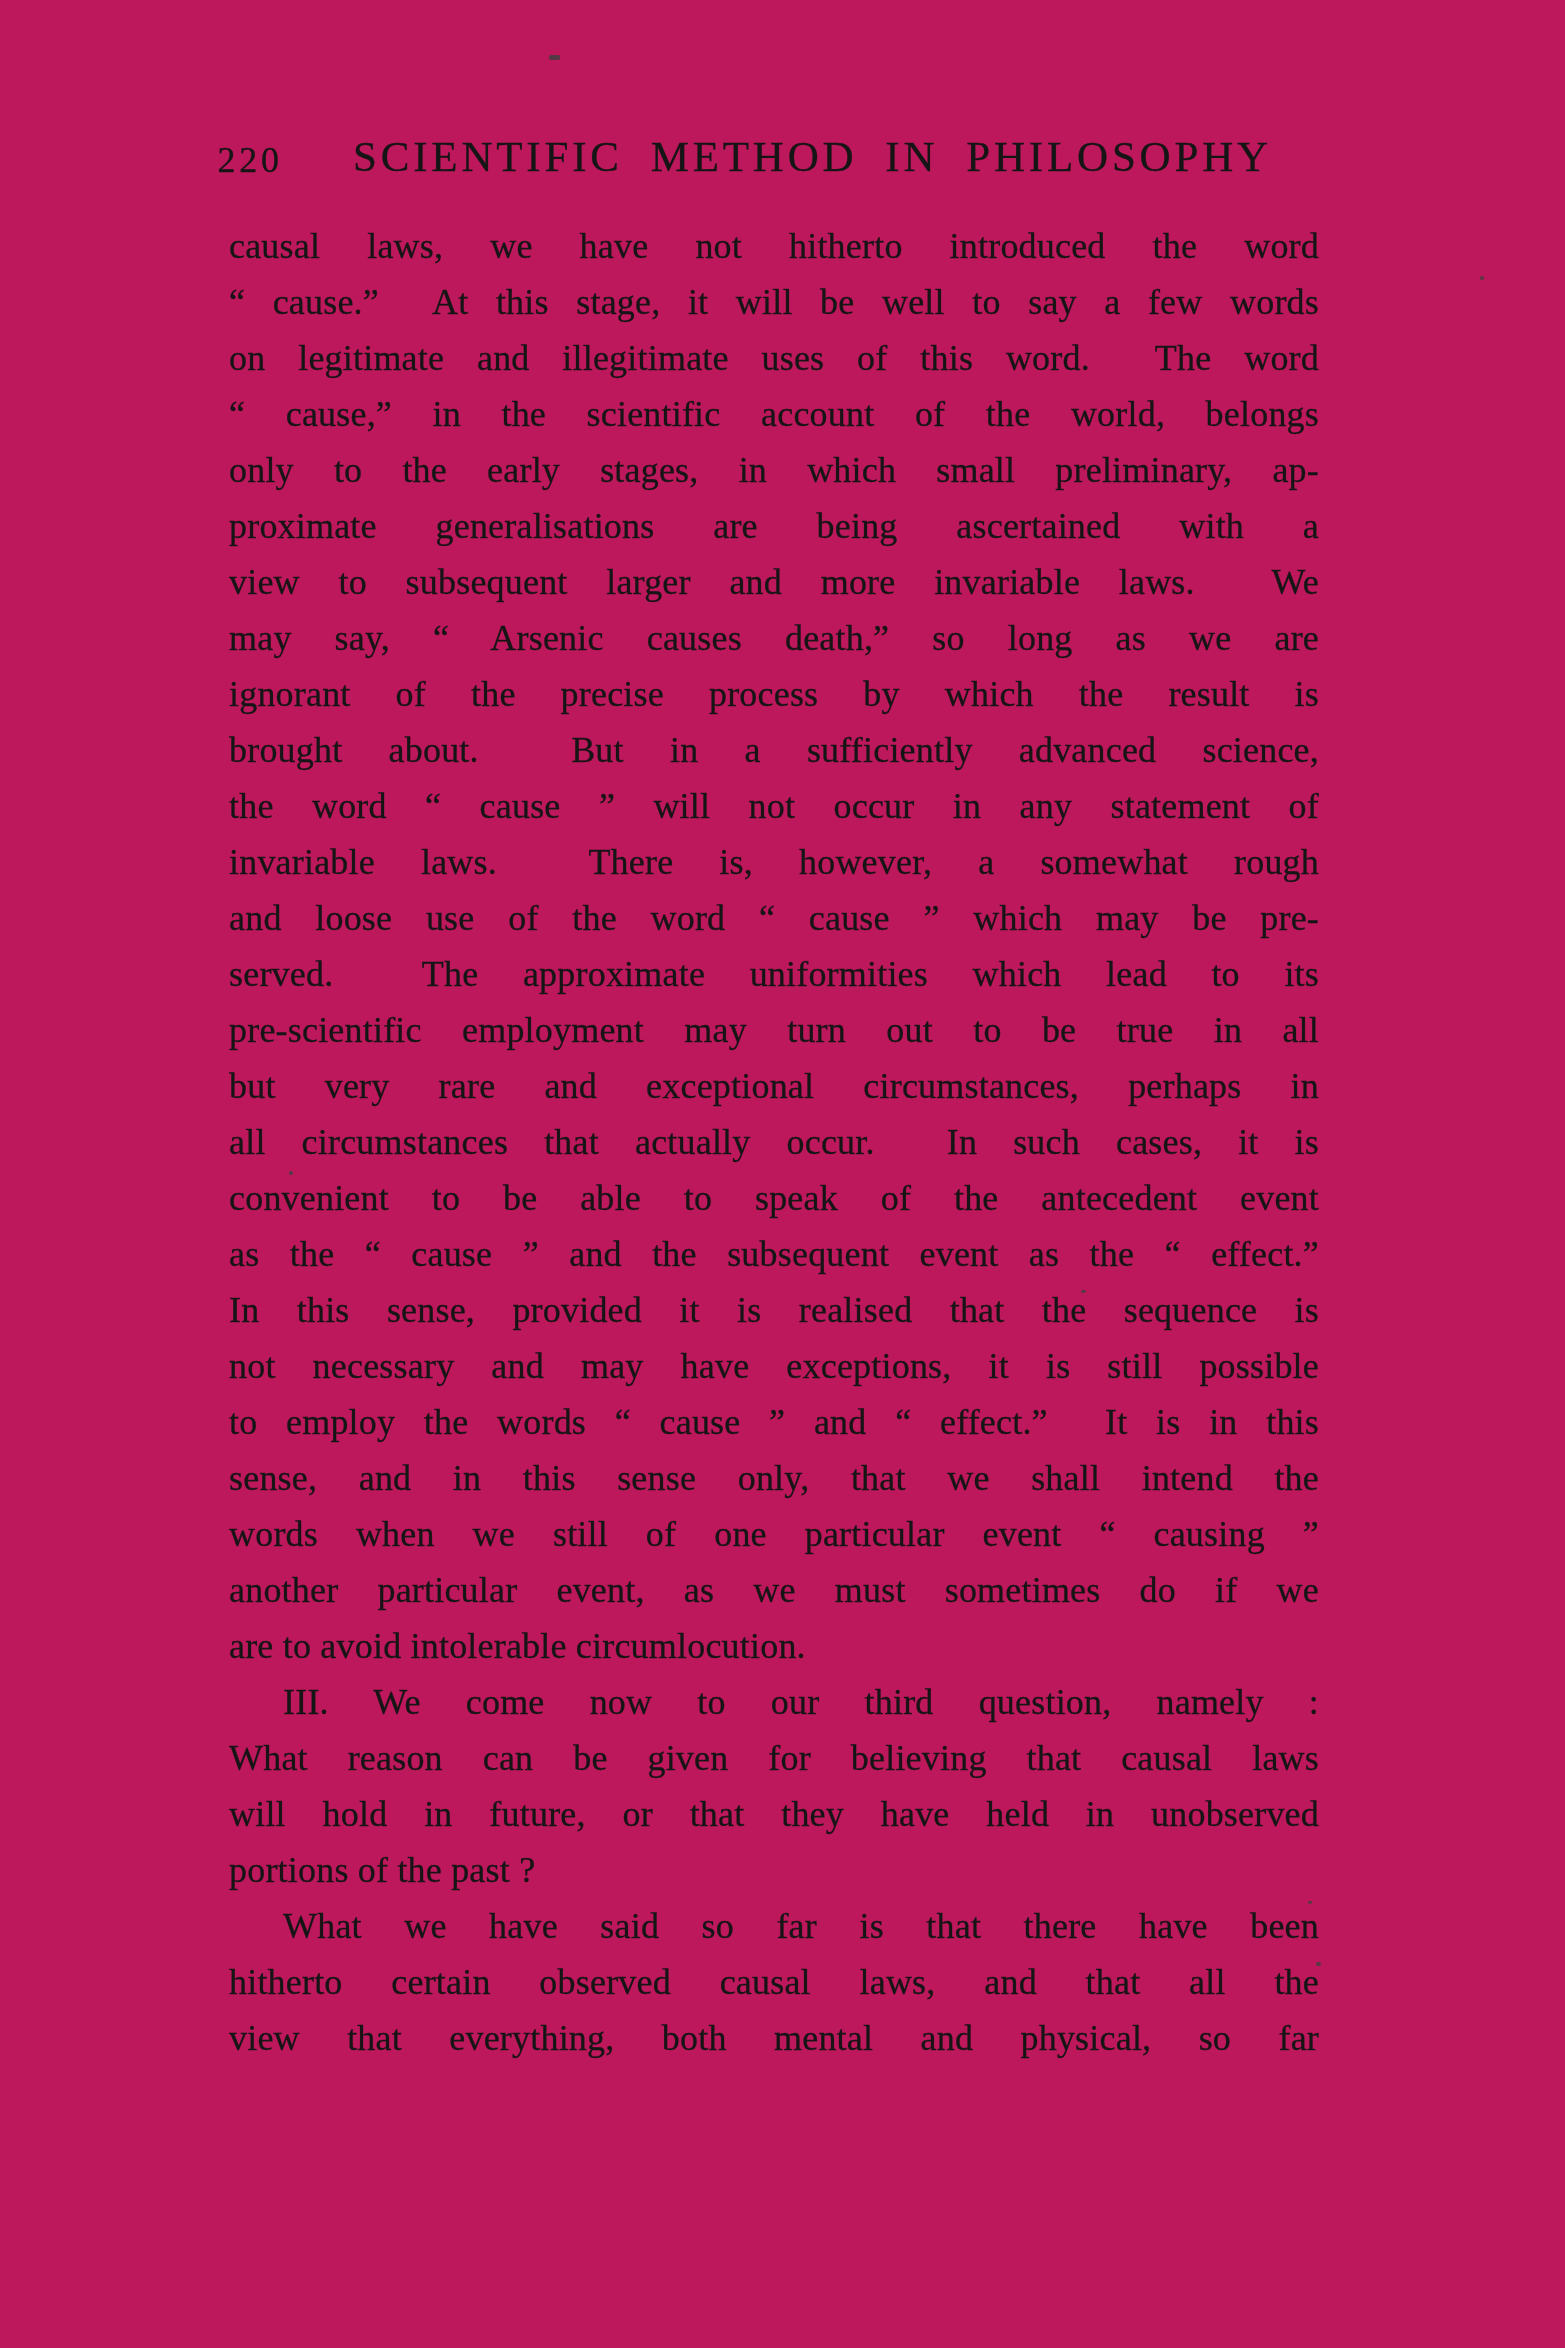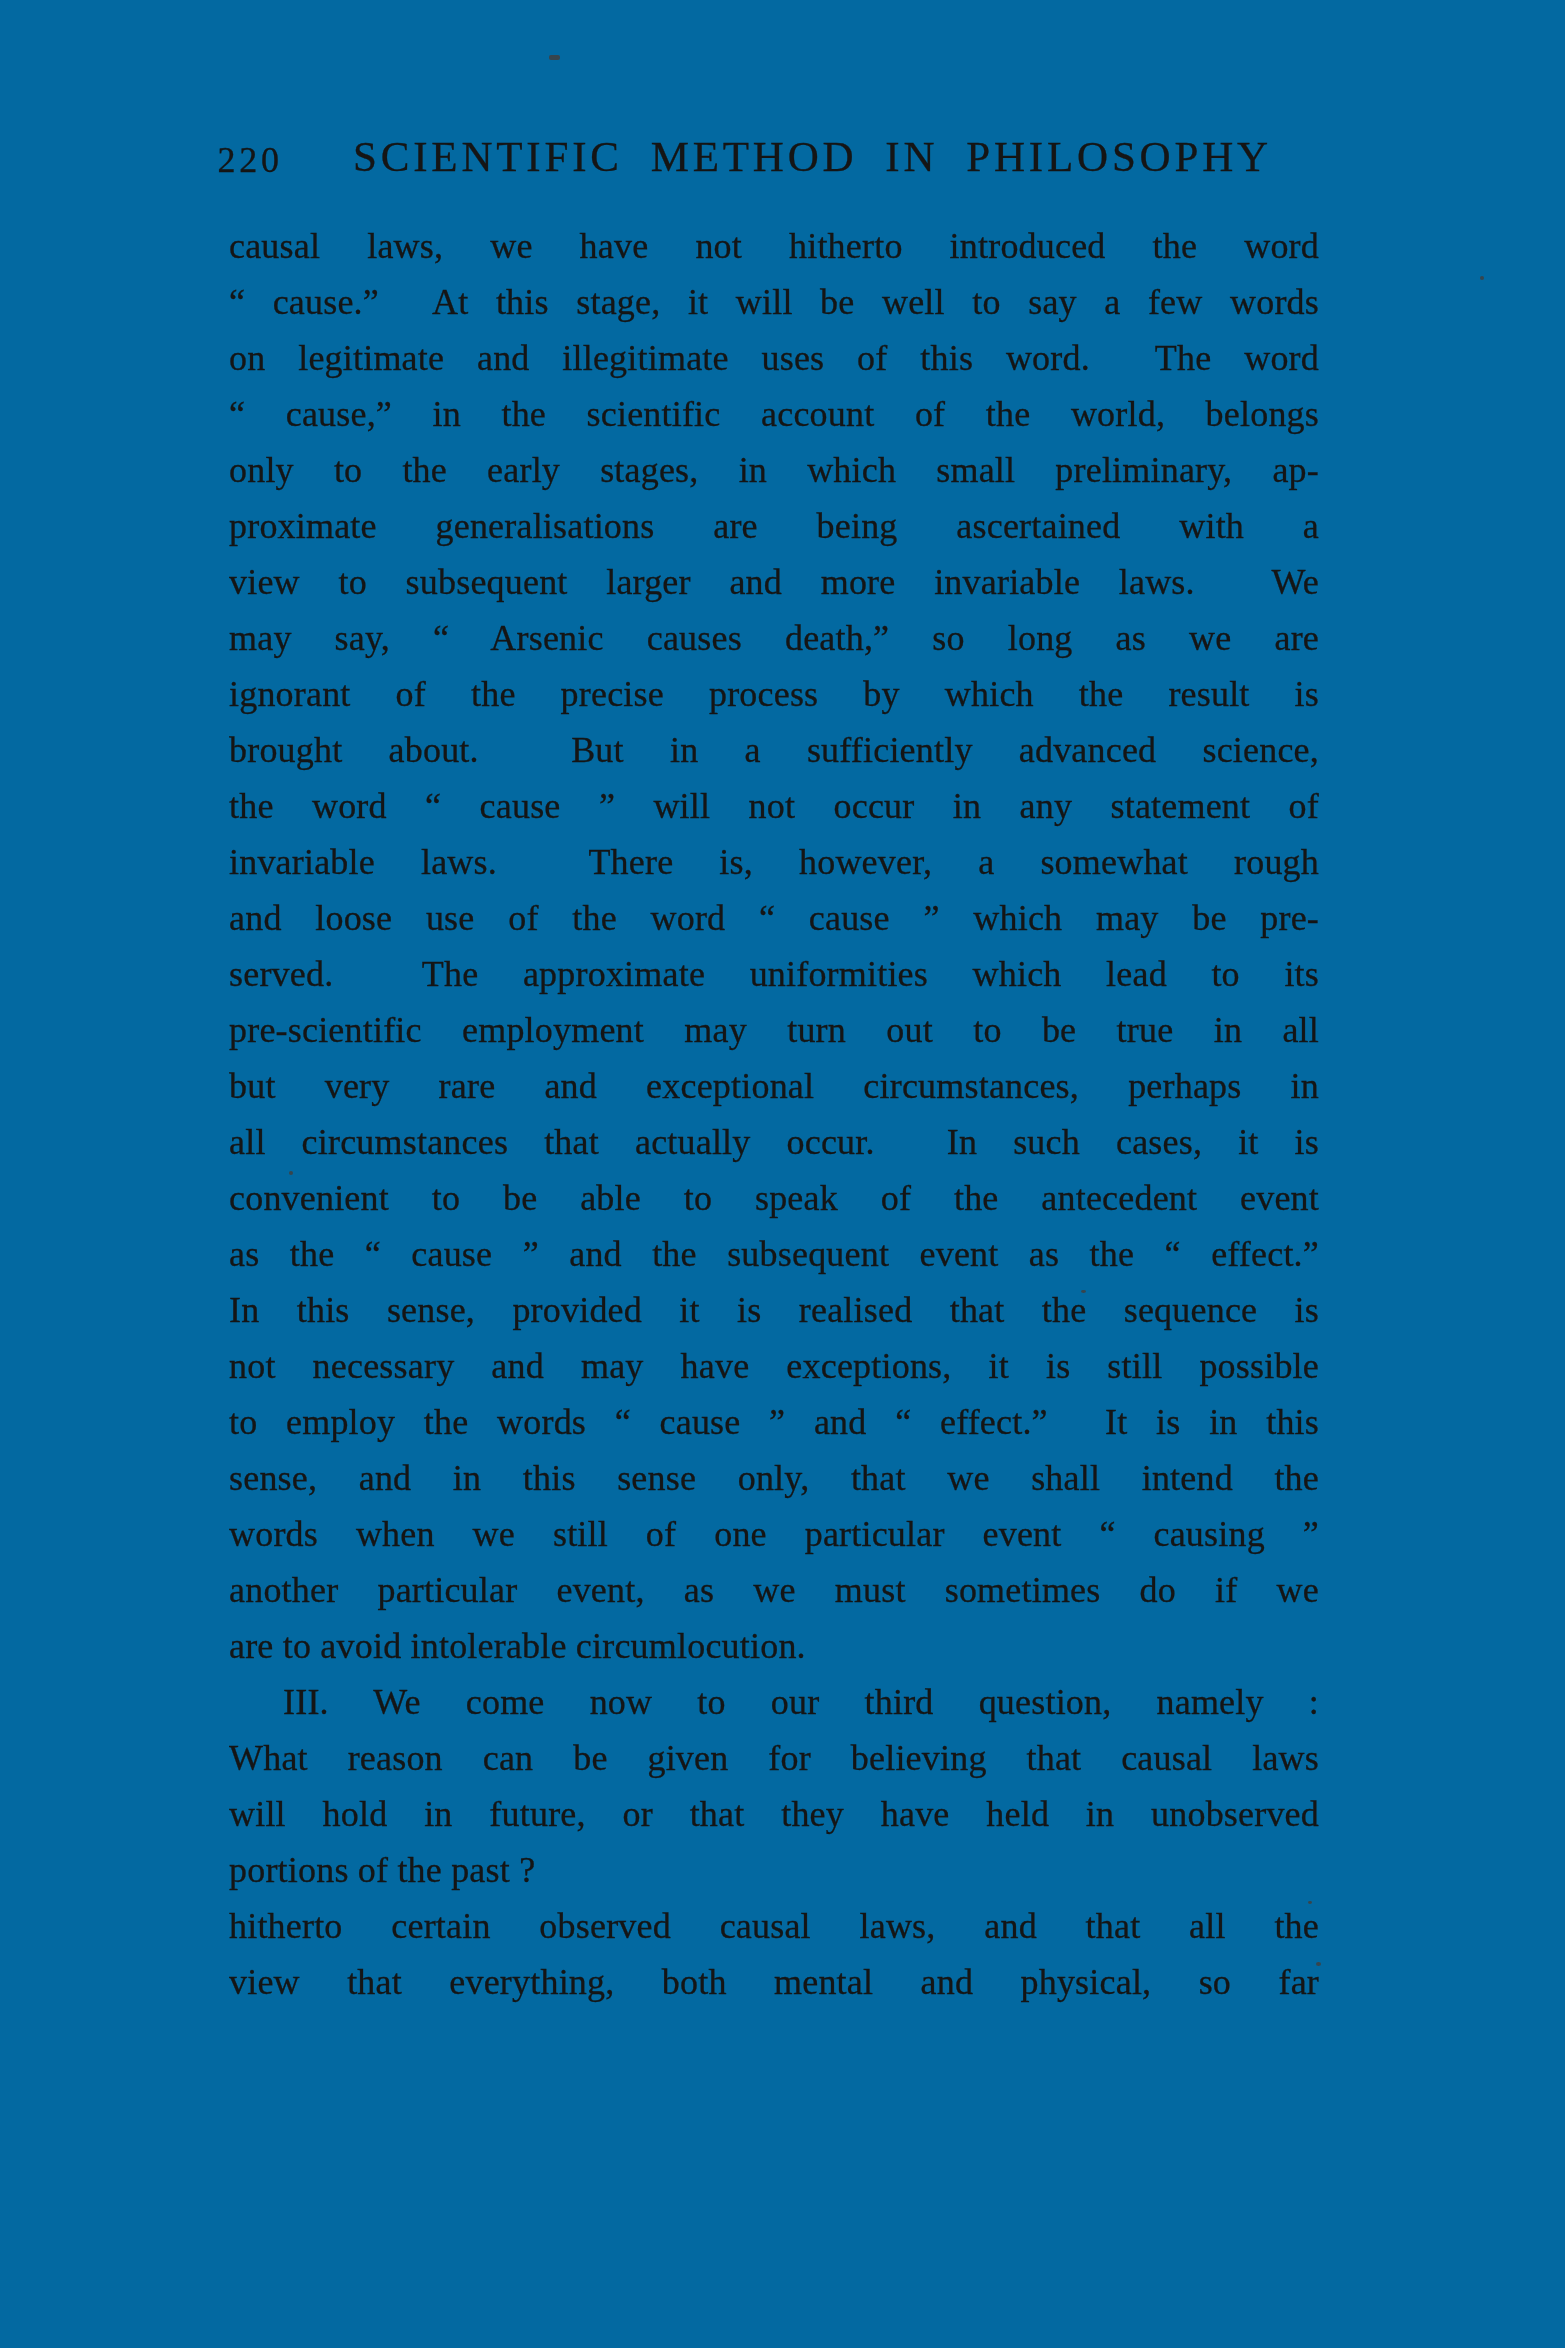--- a/index.html
+++ b/index.html
@@ -1,20 +1,20 @@
 <!DOCTYPE html>
 <html><head>
 <meta charset="utf-8">
 <style>
   html, body { margin: 0; padding: 0; background: #ffffff; }
   .page {
     position: relative;
     width: 1566px;
     height: 2349px;
-    background: #0369a1;
+    background: #be185d;
     font-family: "Liberation Serif", "DejaVu Serif", serif;
     color: #151515;
     overflow: hidden;
     -webkit-text-stroke: 0.3px #151515;
   }
   .running-header {
     position: absolute;
     left: 229px;
     top: 132px;
     width: 1090px;
@@ -104,20 +104,21 @@
       <div class="tline">not necessary and may have exceptions, it is still possible</div>
       <div class="tline">to employ the words “ cause ” and “ effect.”&nbsp; It is in this</div>
       <div class="tline">sense, and in this sense only, that we shall intend the</div>
       <div class="tline">words when we still of one particular event “ causing ”</div>
       <div class="tline">another particular event, as we must sometimes do if we</div>
       <div class="tline ragged">are to avoid intolerable circumlocution.</div>
       <div class="tline indent">III. We come now to our third question, namely :</div>
       <div class="tline">What reason can be given for believing that causal laws</div>
       <div class="tline">will hold in future, or that they have held in unobserved</div>
       <div class="tline ragged">portions of the past ?</div>
+      <div class="tline indent">What we have said so far is that there have been</div>
       <div class="tline">hitherto certain observed causal laws, and that all the</div>
       <div class="tline">view that everything, both mental and physical, so far</div>
     </div>
 
   <div class="speck s1"></div>
   <div class="speck s2"></div>
   <div class="speck s3"></div>
   <div class="speck s4"></div>
   <div class="speck s5"></div>
   <div class="speck s6"></div>

